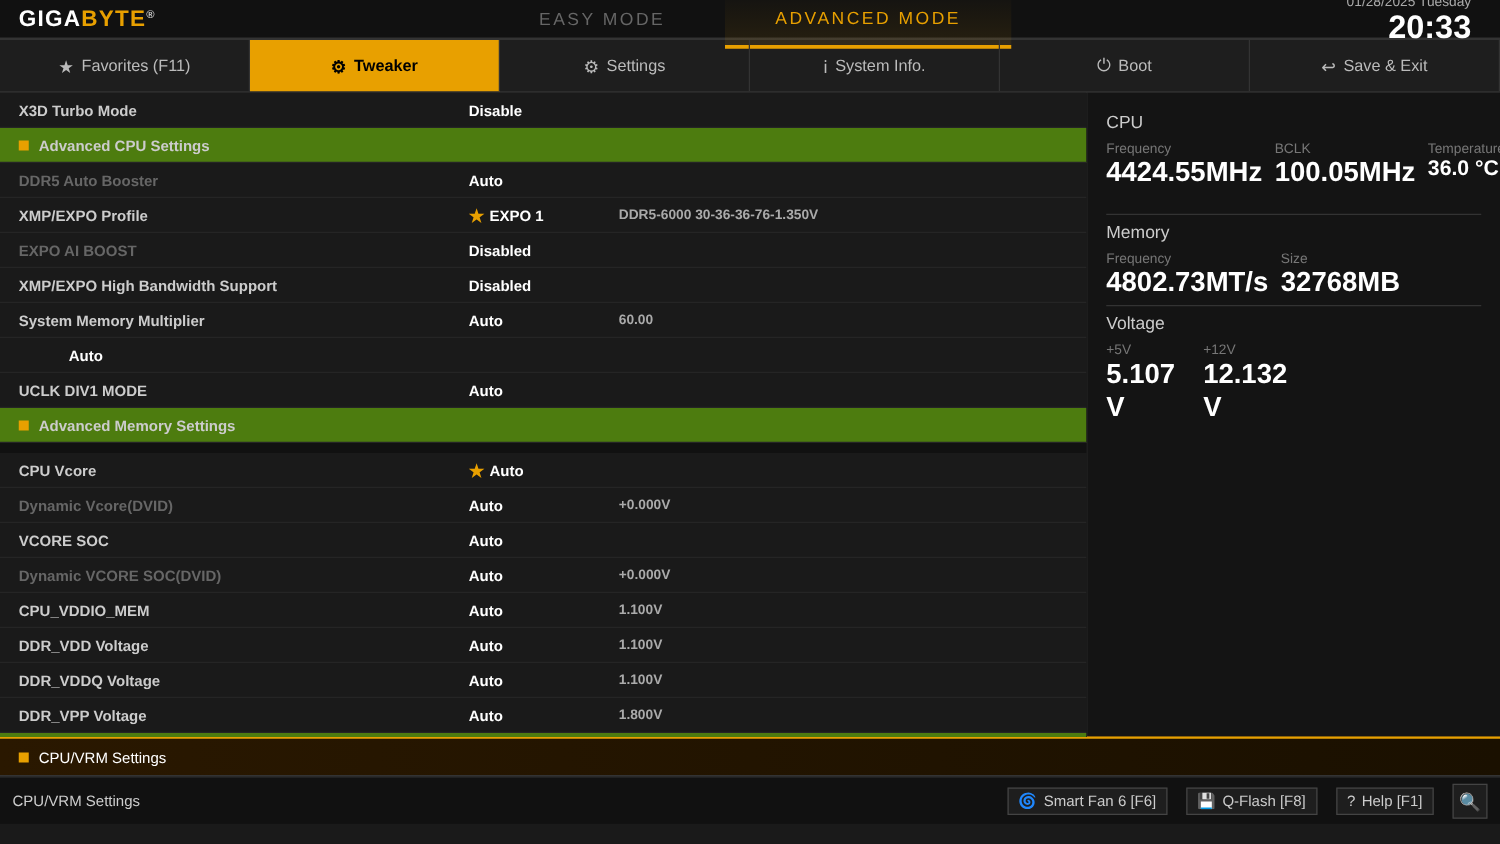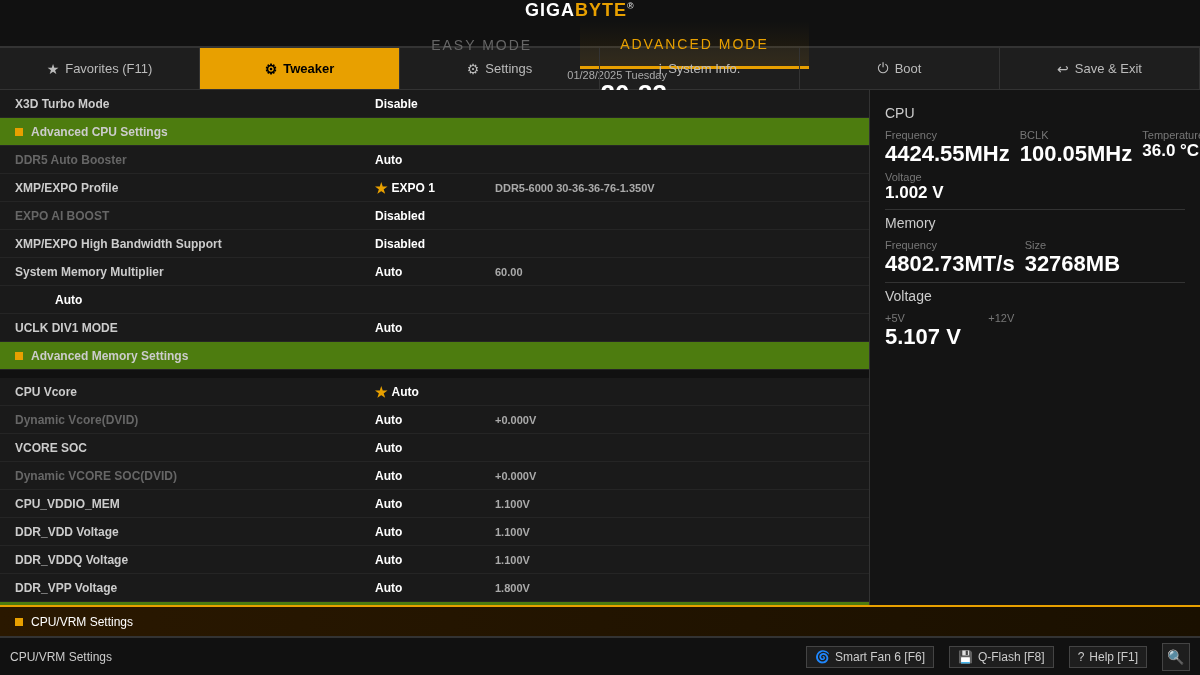--- a/index.html
+++ b/index.html
@@ -10,24 +10,23 @@
       font-family: 'Arial', sans-serif;
       color: #ccc;
       overflow: hidden;
       position: relative;
     }
 
     
     .header {
       display: flex;
       align-items: center;
-      height: 48px;
+      height: 32px;
       background: #111;
       border-bottom: 2px solid #333;
-      flex-direction: column;
     }
     .logo-area {
       width: 180px;
       padding: 0 15px;
       display: flex;
       align-items: center;
     }
     .logo-text {
       color: #fff;
       font-size: 18px;
@@ -193,21 +192,21 @@
 
     .info-section-title {
       font-size: 14px;
       color: #ccc;
       margin-bottom: 8px;
       font-weight: normal;
     }
 
     .info-grid {
       display: grid;
-      grid-template-columns: 1fr 1fr 1fr;
+      grid-template-columns: 1fr 1fr 1fr 1fr;
       gap: 4px 10px;
     }
 
     .info-label {
       font-size: 11px;
       color: #777;
     }
     .info-value {
       font-size: 17px;
       color: #fff;
@@ -503,20 +502,21 @@
 
     <div>
       <div class="info-section-title">Voltage</div>
       <div class="info-grid">
         <div>
           <div class="info-label">+5V</div>
           <div class="info-value large">5.107 V</div>
         </div>
         <div>
           <div class="info-label">+12V</div>
+          <div class="info-value large">12.132 V</div>
         </div>
       </div>
     </div>
 
   </div>
 </div>
 
 <div class="bottom-highlight">
   <span class="bullet"></span>
   <span>CPU/VRM Settings</span>

